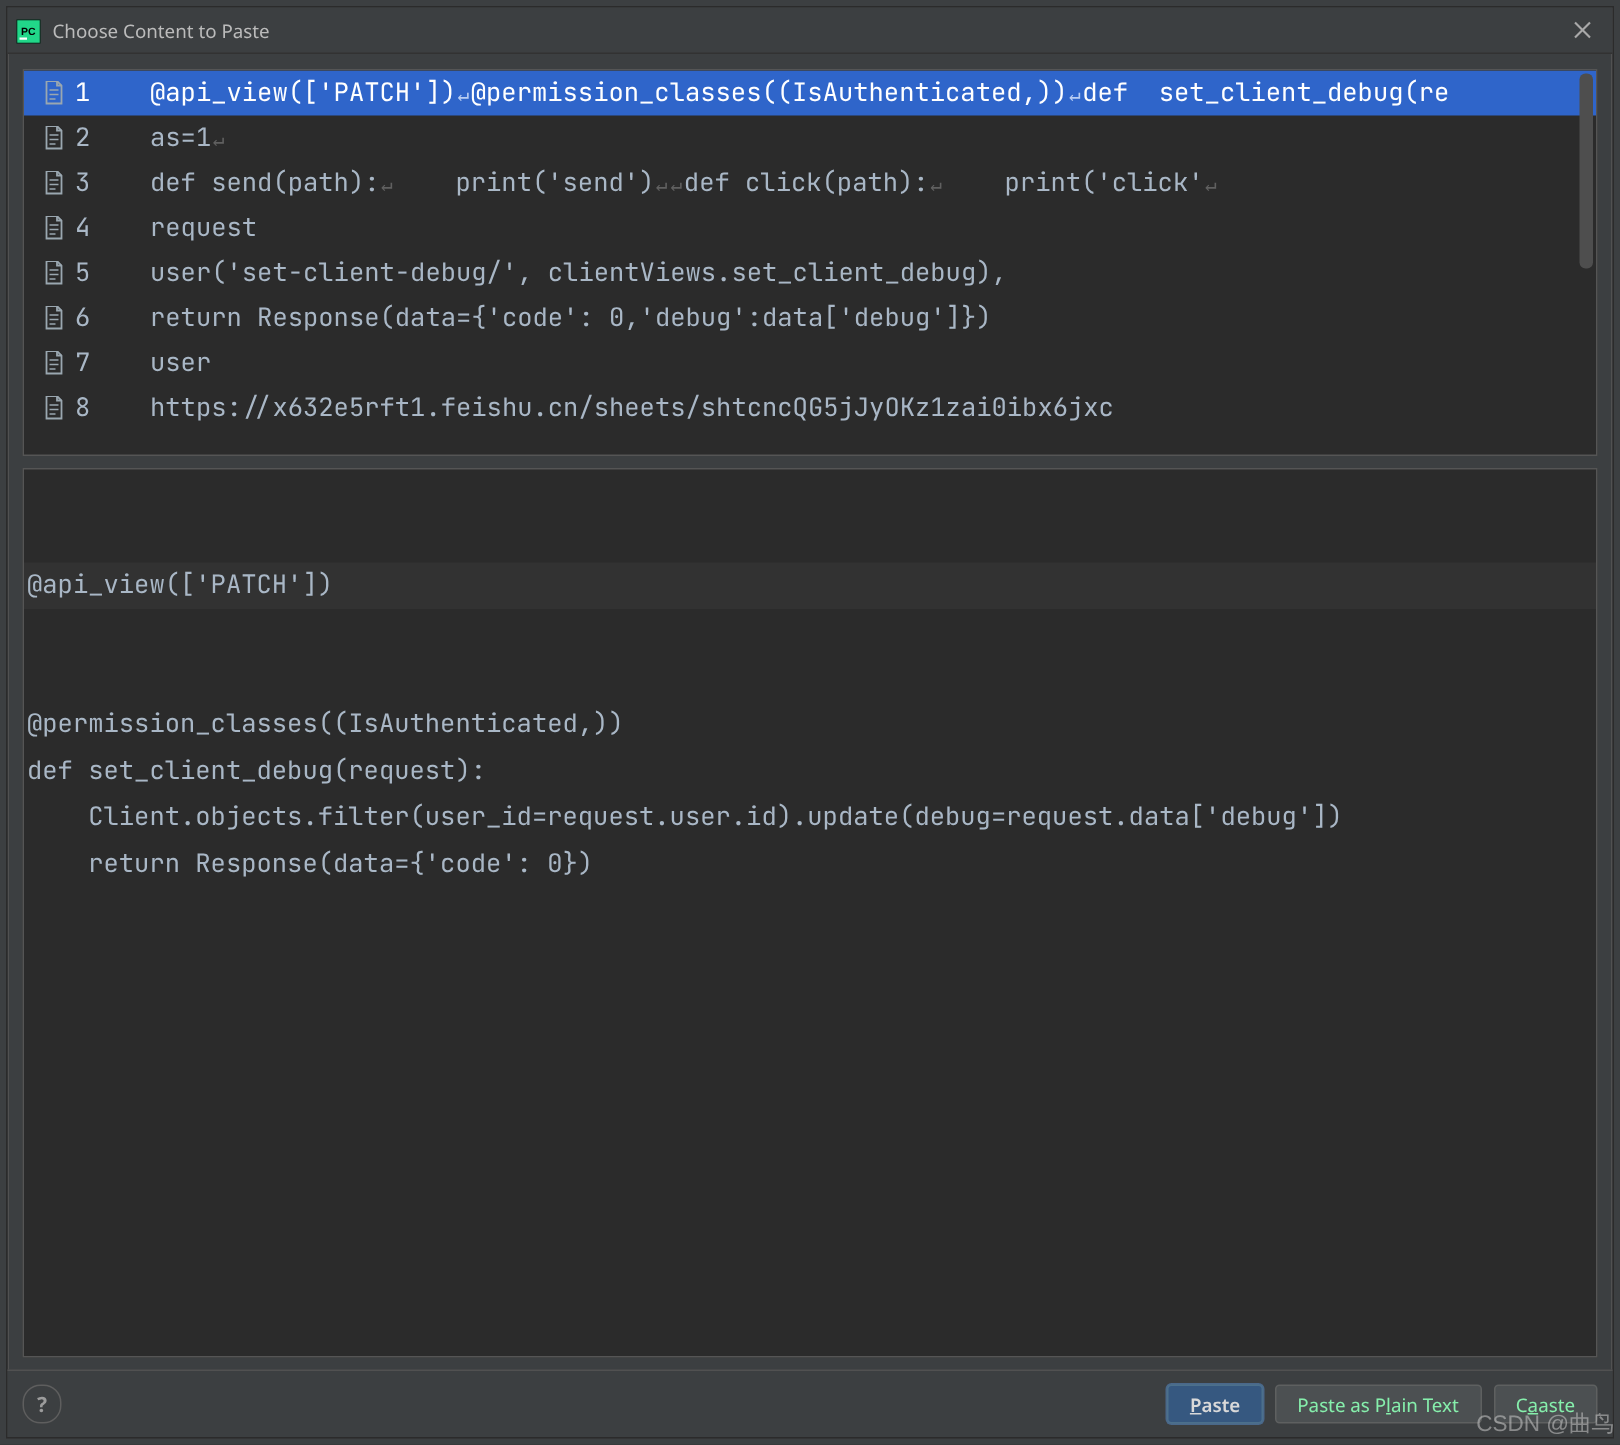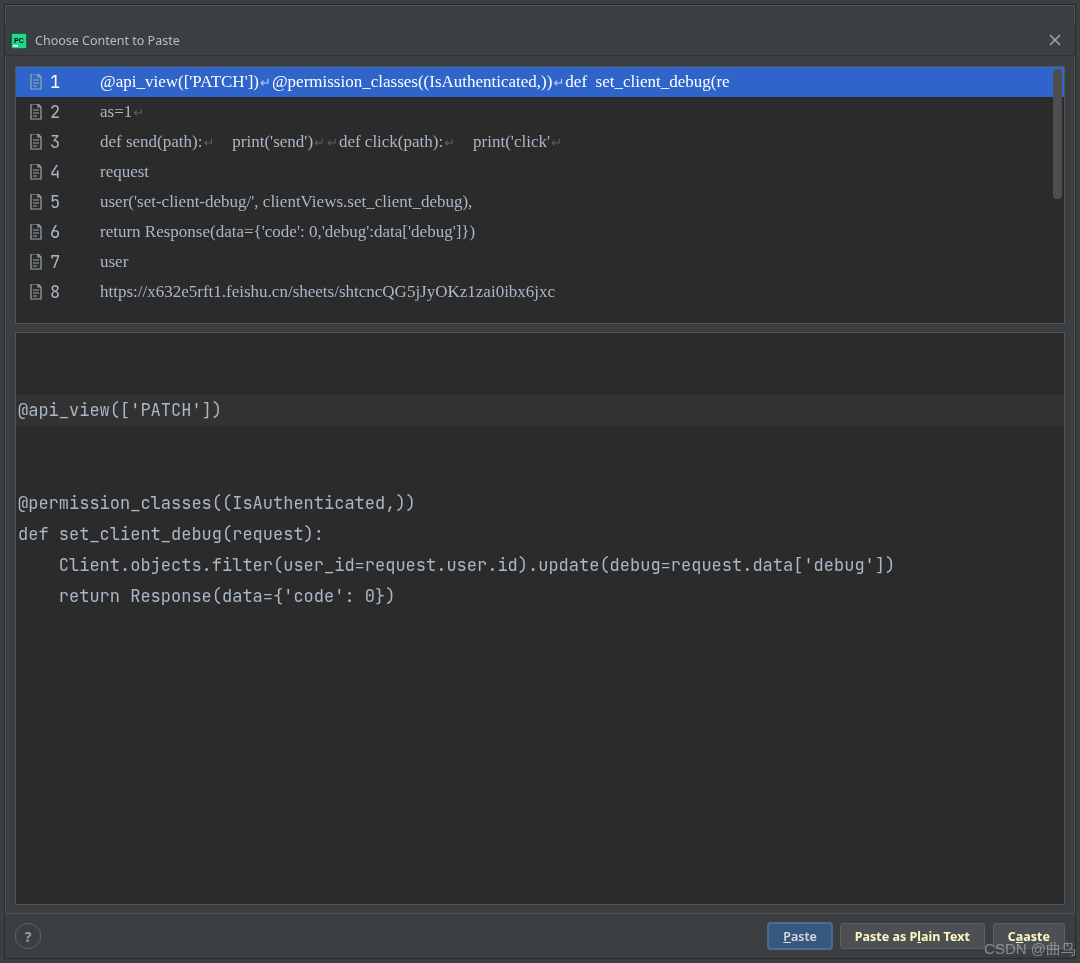--- a/index.html
+++ b/index.html
@@ -24,21 +24,20 @@
   }
   
   .titlebar {
     height: 30px;
     display: flex;
     align-items: center;
     padding: 0 6px 0 6px;
     background: #3c3f41;
     border-bottom: 1px solid #323232;
     flex: 0 0 auto;
-    margin-top: 20px;
   }
   .titlebar .app-icon {
     width: 16px; height: 16px;
     margin-right: 8px;
   }
   .titlebar .title {
     font-size: 12.5px;
     color: #bbbbbb;
   }
   .titlebar .spacer { flex: 1; }
@@ -92,21 +91,20 @@
     flex: 0 0 auto;
     width: 18px;
     text-align: left;
     color: #a9b7c6;
   }
   .selected .row-num { color: #ffffff; }
   .row-text {
     flex: 1 1 auto;
     padding-left: 32px;
     overflow: hidden;
-    font-family: Liberation Serif, serif;
   }
   .glyph-nl {
     color: #606060;
     font-size: 13px;
     padding: 0 1px;
   }
   .selected .glyph-nl { color: #b8cdf3; }
 
   .list-scrollbar {
     position: absolute;
@@ -160,22 +158,21 @@
     padding: 0 14px;
     border-radius: 3px;
     font-size: 12.5px;
     display: flex; align-items: center; justify-content: center;
     cursor: pointer;
     box-sizing: border-box;
   }
   .btn-default {
     background: #4c5052;
     border: 1px solid #5e6060;
-    color: #fef9c3;
-    font-weight: bold;
+    color: #86efac;
   }
   .btn-primary {
     background: #365880;
     border: 1px solid #4c708c;
     color: #d9d9d9;
     font-weight: 600;
     box-shadow: 0 0 0 1px #4a688a;
   }
   .mnemonic { text-decoration: underline; }
 

